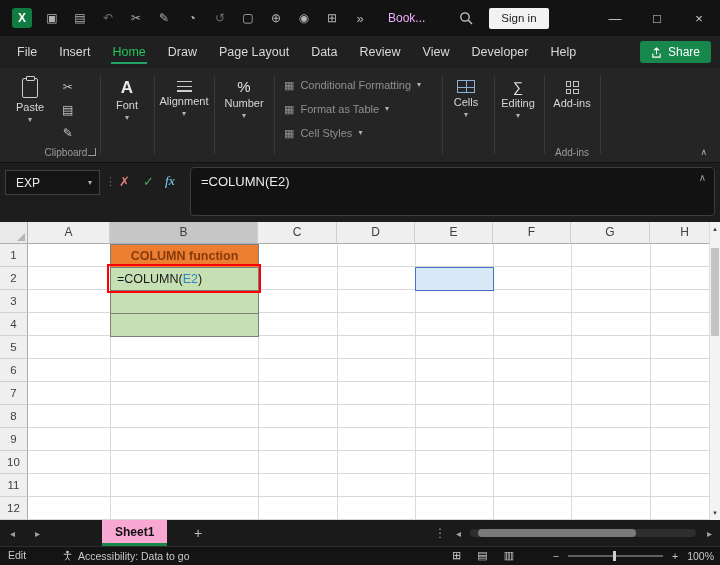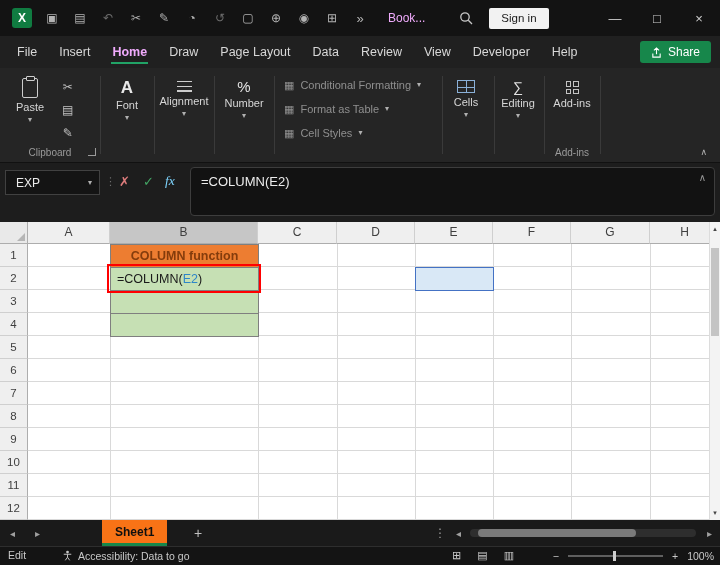--- a/index.html
+++ b/index.html
@@ -23,21 +23,21 @@
   .signin { margin-left:16px; height:21px; padding:0 12px; background:#f2f2f2; color:#1a1a1a;
     border:none; border-radius:2px; font-size:11.5px; font-family:inherit; }
   .winctl { margin-left:auto; display:flex; height:36px; }
   .winctl span { width:42px; display:flex; align-items:center; justify-content:center;
     font-size:13px; color:#cfcfcf; }
   
   .menubar { position:absolute; top:36px; left:0; width:720px; height:32px;
     background:#202020; display:flex; align-items:center; padding-left:6px; }
   .mi { padding:0 11px; height:100%; display:flex; align-items:center; position:relative;
     font-size:12.5px; color:#d8d8d8; }
-  .mi.active { color:#f0abfc; font-weight:bold; }
+  .mi.active { color:#22c55e; font-weight:normal; }
   .mi.active::after { content:""; position:absolute; left:10px; right:10px; bottom:4px;
     height:2.5px; background:#21A366; }
   .share { position:absolute; right:9px; top:5px; height:22px; padding:0 11px;
     background:#17874B; border-radius:3px; color:#fff; font-size:12px;
     display:flex; align-items:center; gap:6px; }
   
   .ribbon { position:absolute; top:68px; left:0; width:720px; height:95px;
     background:#252525; border-bottom:1px solid #111; }
   .vgroup { position:absolute; display:flex; flex-direction:column; align-items:center; gap:3px; }
   .vgroup .lbl { font-size:11px; color:#d6d6d6; white-space:nowrap; }
@@ -113,21 +113,21 @@
   .vscroll { position:absolute; right:0; top:0; width:11px; height:298px; background:#F3F3F3;
     border-left:1px solid #DCDCDC; }
   .vthumb { position:absolute; left:1px; right:1px; top:26px; height:88px; background:#C4C4C4; }
   .varr { position:absolute; left:0; width:10px; text-align:center; font-size:7px; color:#444; }
   .varr.up { top:3px; } .varr.dn { bottom:3px; }
   
   .sbar { position:absolute; top:520px; left:0; width:720px; height:26px; background:#1a1a1a; }
   .snav { position:absolute; top:0; height:26px; display:flex; align-items:center;
     color:#9f9f9f; font-size:10px; }
   .snav.left { left:10px; gap:20px; }
-  .stab { position:absolute; left:102px; top:0; height:26px; background:#f97316; color:#0f0f0f;
+  .stab { position:absolute; left:102px; top:0; height:26px; background:#f9a8d4; color:#0f0f0f;
     font-size:12px; font-weight:bold; display:flex; align-items:center; padding:0 13px;
     border-bottom:3px solid #17874B; }
   .saddtab { position:absolute; left:194px; top:0; height:26px; display:flex; align-items:center;
     color:#c0c0c0; font-size:14px; }
   .sdots { position:absolute; left:434px; top:0; height:26px; display:flex; align-items:center;
     color:#9f9f9f; font-size:12px; }
   .harrL { position:absolute; left:456px; top:0; height:26px; display:flex; align-items:center;
     color:#9f9f9f; font-size:10px; }
   .harrR { position:absolute; right:8px; top:0; height:26px; display:flex; align-items:center;
     color:#9f9f9f; font-size:10px; }
@@ -268,21 +268,21 @@
     <span class="addicon">
         <i></i>
         <i></i>
         <i></i>
         <i></i>
       </span>
     <span class="lbl">Add-ins</span>
   </div>
   <div class="vsep" style="left:600px;"></div>
 
-  <div class="glabel" style="left:0; width:100px;">Clipboard</div>
+  <div class="glabel" style="left:16px; width:100px;">Clipboard</div>
   <span class="launcher"></span>
   <div class="glabel" style="left:544px; width:56px;">Add-ins</div>
   <span class="rcollapse">∧</span>
 </div>
 
 <div class="fbar">
   <div class="namebox">
     <span class="val">EXP</span>
     <span class="chev">▾</span>
   </div>

